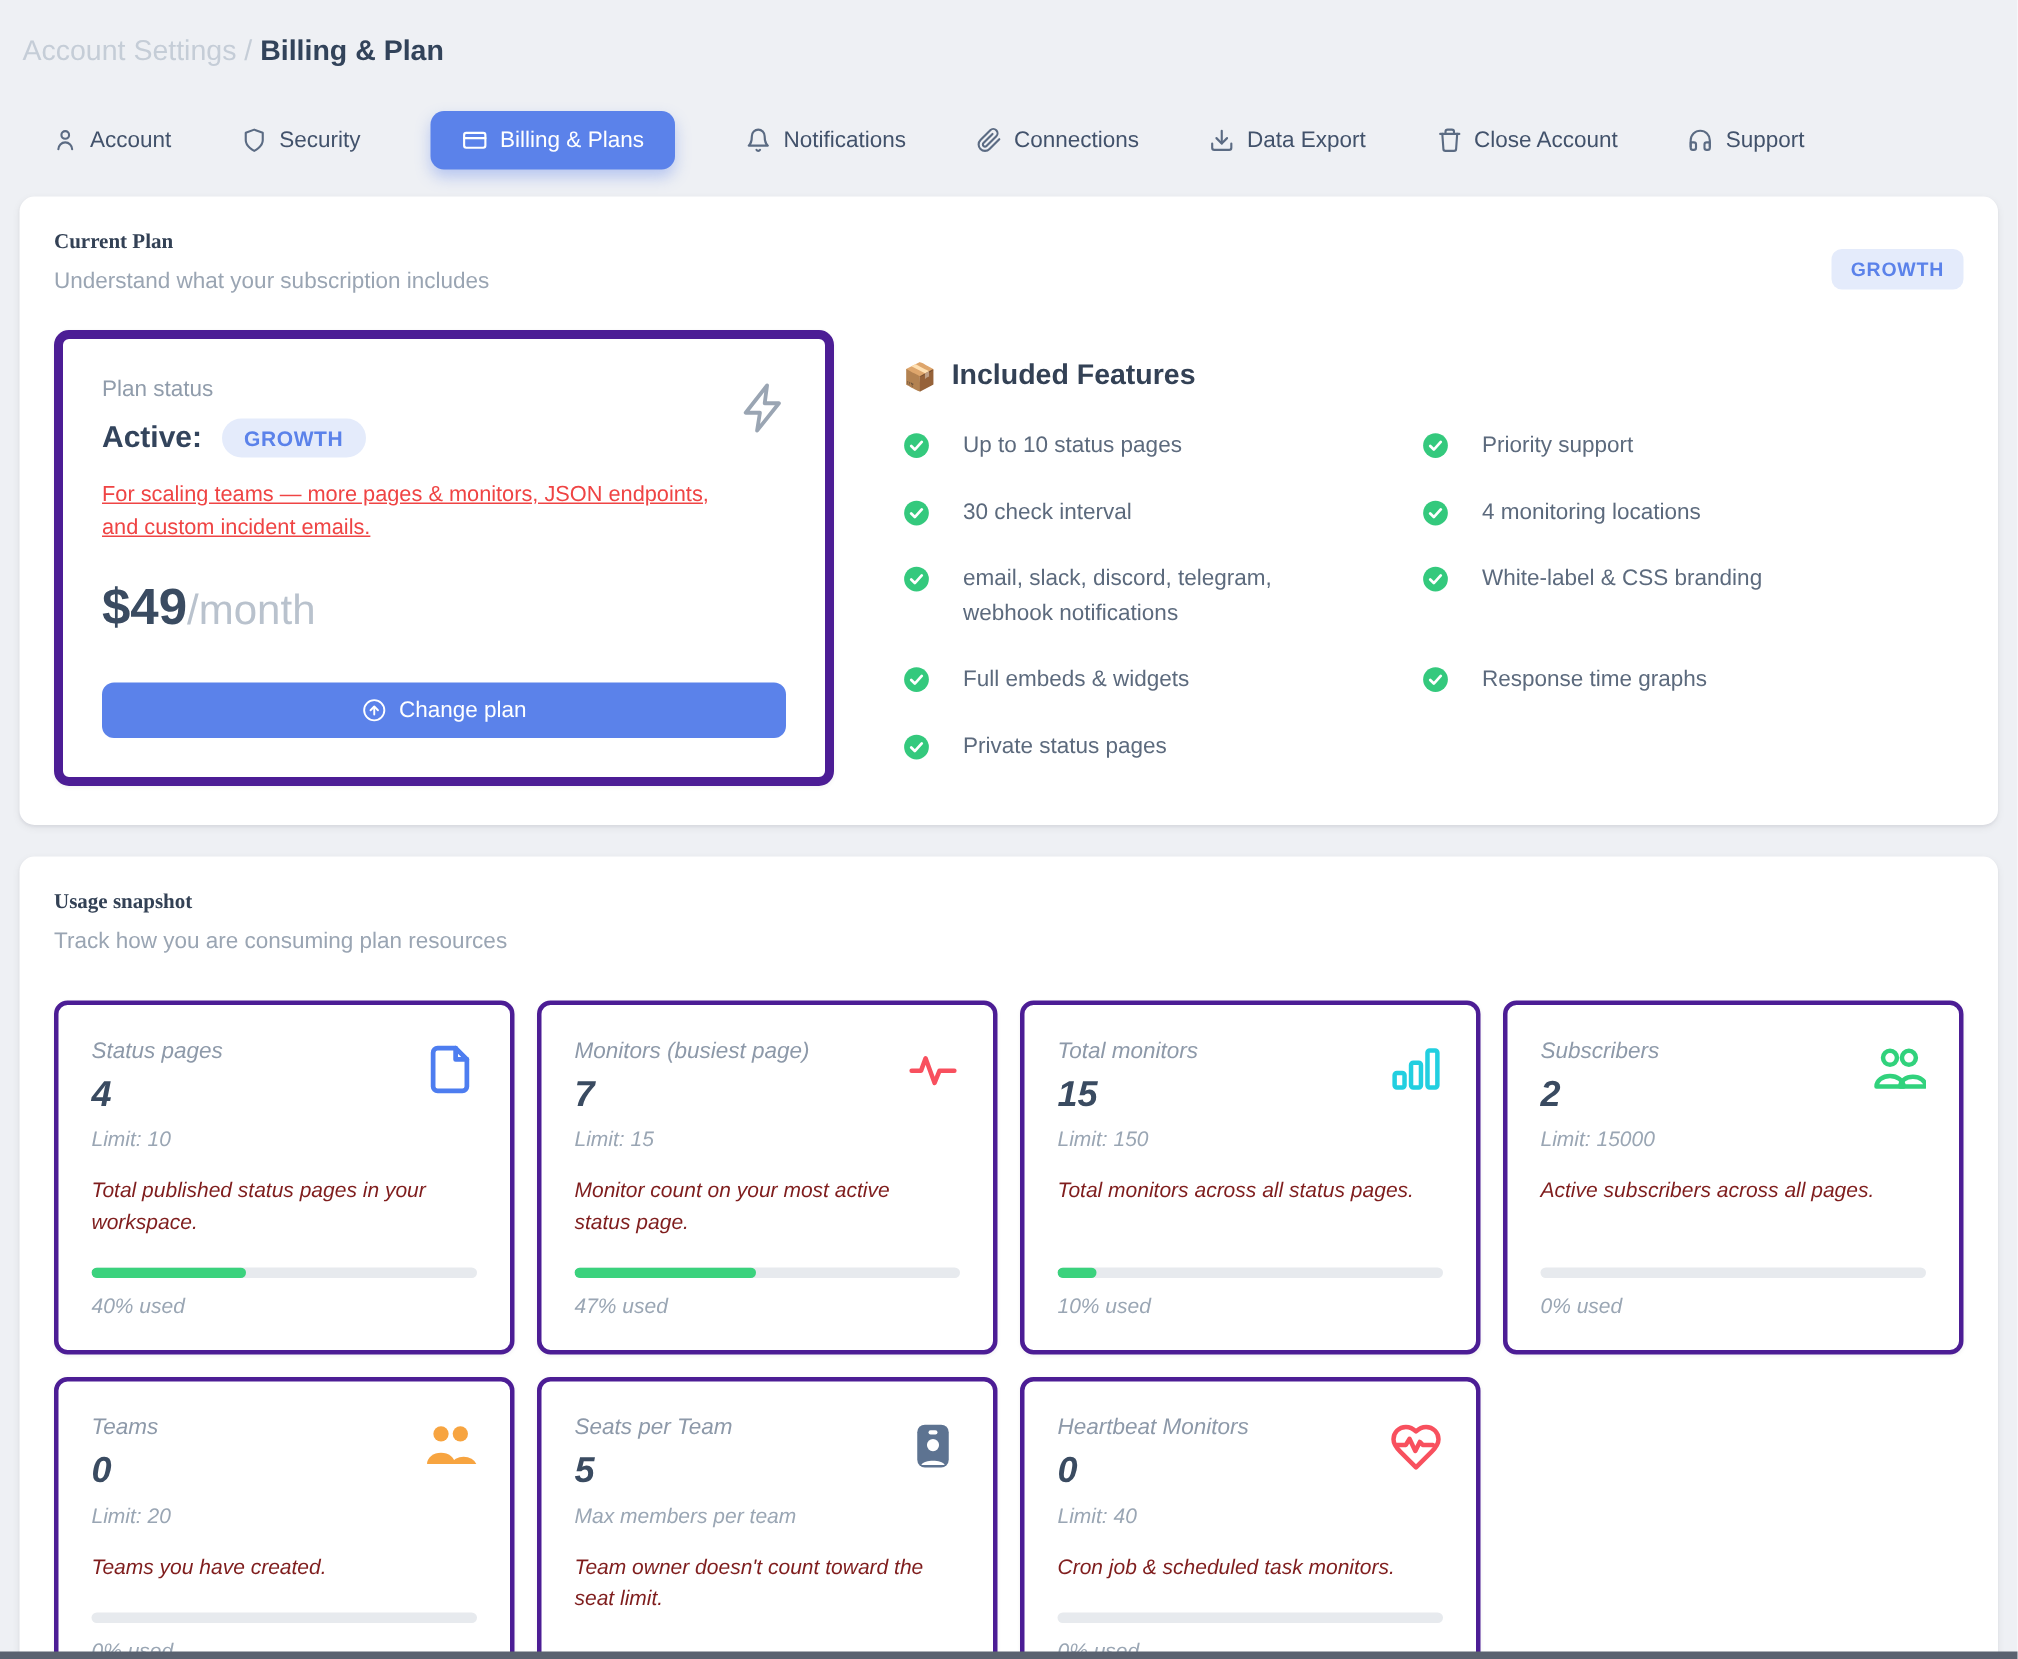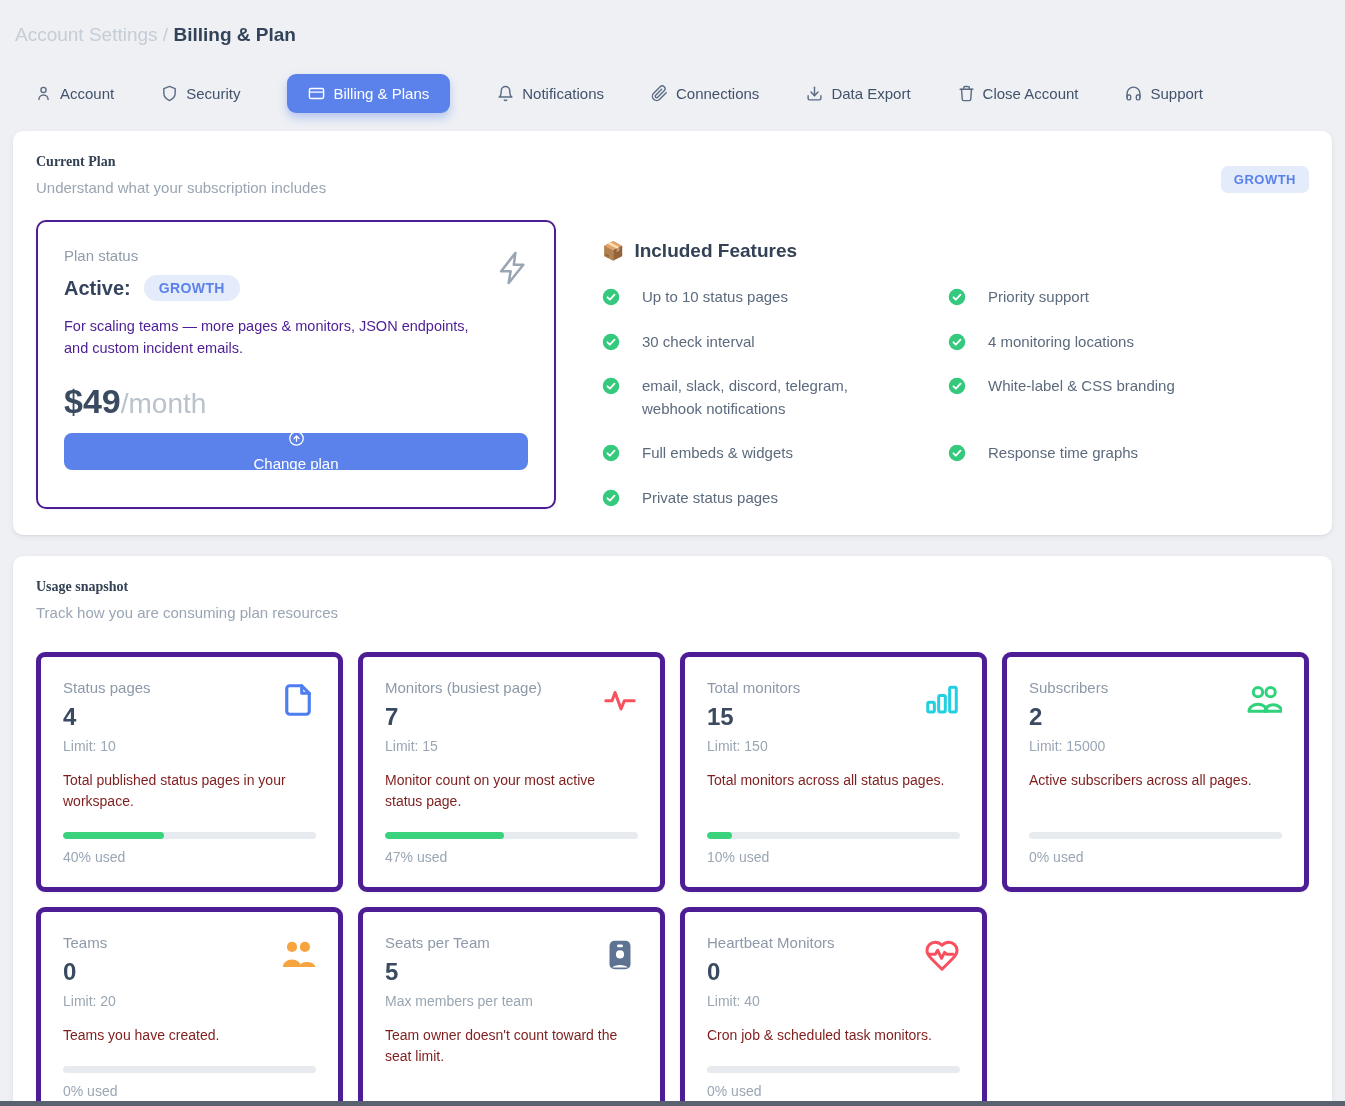--- a/index.html
+++ b/index.html
@@ -26,49 +26,49 @@
   
   .card { background:#fff; border-radius:10px; padding:23px 23px 26px 23px; margin-bottom:21px;
           box-shadow:0 1px 2px rgba(16,24,40,.05), 0 2px 6px rgba(16,24,40,.06); }
   .card-head { display:flex; justify-content:space-between; align-items:flex-start; }
   .card-title { font-size:14px; font-weight:700; color:#334155;font-family:Liberation Serif, serif; }
   .card-sub { font-size:15px; color:#9aa5b3; margin-top:9px; }
   .chip { background:#e4ebfb; color:#5b82ea; font-size:13px; font-weight:600; padding:6px 13px; border-radius:7px; letter-spacing:.5px; margin-top:12px; }
 
   
   .plan-row { display:flex; margin-top:24px; }
-  .plan-box { width:520px; min-width:520px; border:2px solid #4c1d95; border-radius:10px; padding:25px 26px 26px 26px;
+  .plan-box { width:520px; min-width:520px; border:6px solid #4c1d95; border-radius:10px; padding:25px 26px 26px 26px;
               position:relative; box-shadow:0 1px 3px rgba(16,24,40,.05); }
   .plan-label { font-size:15px; color:#909cab; }
   .plan-active-row { display:flex; align-items:center; gap:13px; margin-top:11px; }
   .plan-active { font-size:20px; color:#33445c; font-weight:600; }
   .pill { background:#e4ebfb; color:#5b82ea; border-radius:999px; padding:5px 15px; font-size:14px; font-weight:600; letter-spacing:.4px; }
-  .plan-desc { font-size:14.5px; color:#4c1d95; line-height:1.55; margin-top:14px; max-width:420px; }
+  .plan-desc { font-size:14.5px; color:#ef4444; line-height:1.55; margin-top:14px; max-width:420px;text-decoration:underline; }
   .price { margin-top:22px; display:flex; align-items:baseline; }
   .price-amount { font-size:34px; font-weight:700; color:#3a4b61; }
   .price-period { font-size:28px; color:#b9c2cd; }
   .btn { display:flex; justify-content:center; align-items:center; gap:8px; background:#5b82ea; color:#fff; border:none;
-         border-radius:8px; width:100%; height:37px; font-size:15px; margin-top:12px; cursor:pointer; font-family:inherit;flex-direction:column; }
+         border-radius:8px; width:100%; height:37px; font-size:15px; margin-top:30px; cursor:pointer; font-family:inherit; }
   .btn svg { width:17px; height:17px; }
   .bolt-icon { position:absolute; top:26px; right:22px; color:#9aa5b3; }
   .bolt-icon svg { width:38px; height:40px; }
 
   
   .features { flex:1; padding-left:46px; padding-top:20px; }
   .features-title { font-size:19px; font-weight:700; color:#334155; display:flex; align-items:center; gap:10px; }
   .features-title .emoji { font-size:18px; }
   .features-grid { display:grid; grid-template-columns:346px 1fr; row-gap:22px; margin-top:24px; }
   .feature { display:flex; gap:22px; align-items:flex-start; font-size:15px; color:#5c6a7d; line-height:1.5; padding-right:36px; }
   .feature .chk { flex:none; width:18px; height:18px; margin-top:2px; }
   .feature .chk svg { width:18px; height:18px; display:block; }
 
   
   .usage-grid { display:grid; grid-template-columns:repeat(4,1fr); gap:15px; margin-top:31px; }
-  .ucard { border:5px solid #4c1d95; border-radius:9px; padding:22px; display:flex; flex-direction:column;
-           box-shadow:0 1px 3px rgba(16,24,40,.05); background:#fff; }
+  .ucard { border:3px solid #4c1d95; border-radius:9px; padding:22px; display:flex; flex-direction:column;
+           box-shadow:0 1px 3px rgba(16,24,40,.05); background:#fff;font-style:italic; }
   .ucard-head { display:flex; justify-content:space-between; align-items:flex-start; }
   .ucard-title { font-size:15px; color:#8d99a9; }
   .ucard-value { font-size:24px; font-weight:700; color:#3a4b61; margin-top:7px; }
   .ucard-limit { font-size:14px; color:#9aa6b4; margin-top:7px; }
   .ucard-desc { font-size:14px; color:#7f1d1d; line-height:1.5; margin-top:16px; padding-right:6px; }
   .ucard-icon { margin-top:3px; }
   .ucard-icon svg { width:36px; height:36px; display:block; }
   .progress-wrap { margin-top:auto; padding-top:20px; }
   .track { height:7px; background:#e7eaee; border-radius:999px; overflow:hidden; }
   .fill { height:100%; background:#3bd27d; border-radius:999px; }

